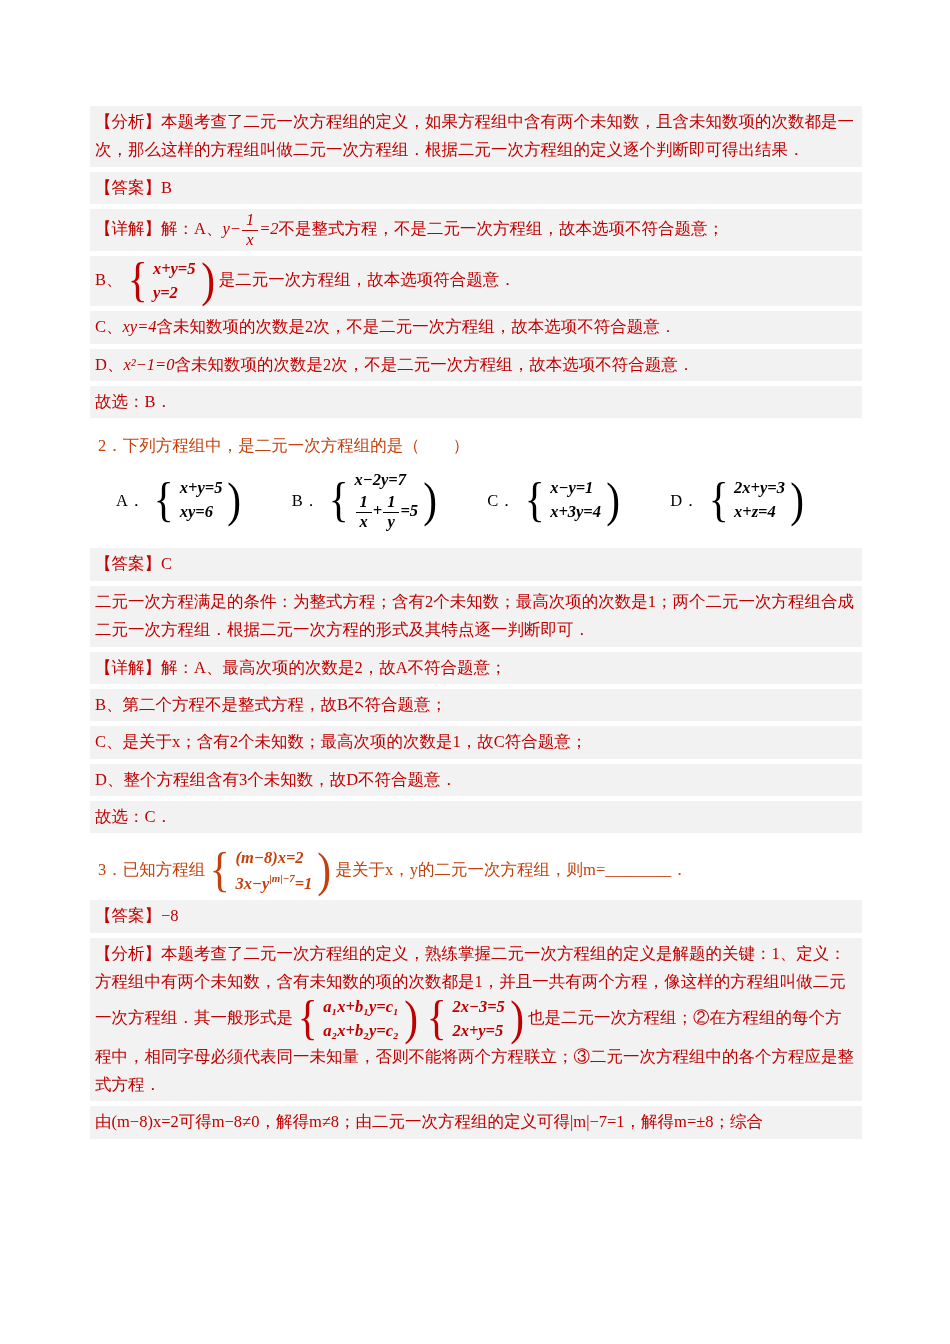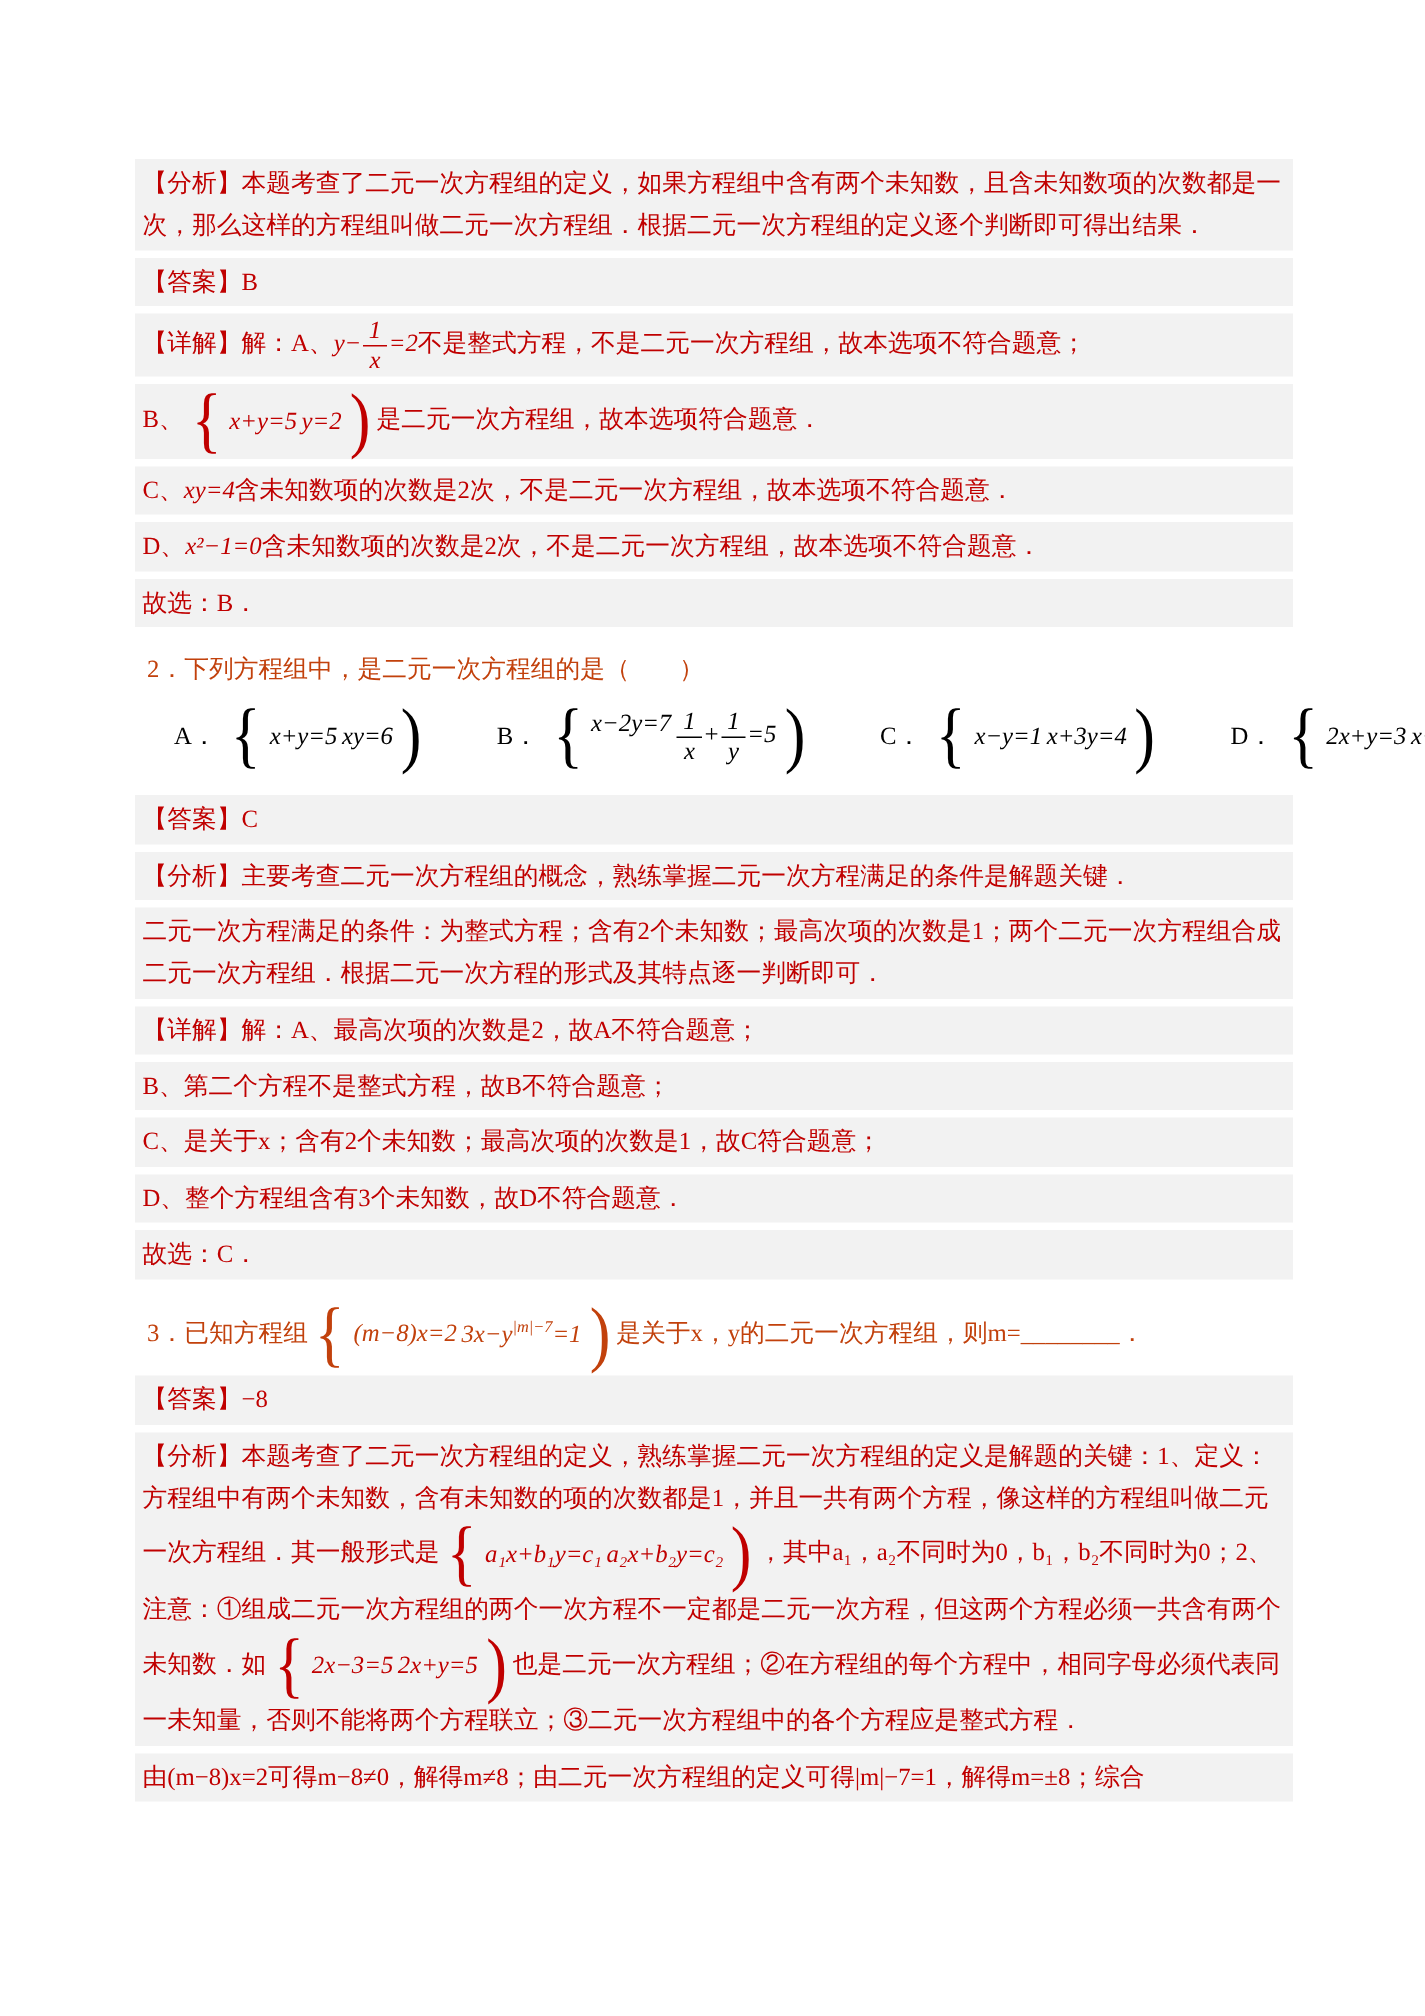--- a/index.html
+++ b/index.html
@@ -45,23 +45,25 @@
   }
   .cases .lbrace, .cases .rparen {
     font-style: normal;
     font-weight: 400;
     line-height: 0.9;
     font-size: 295%;
     transform: scaleX(0.85);
   }
   .cases .rows {
     display: flex;
+    flex-direction: column;
     gap: 3px;
     padding: 0 4px;
     text-align: left;
+    font-weight: bold;
   }
   .cases .row {
     font-style: italic;
     white-space: nowrap;
     line-height: 1.25;
   }
 
   sup { font-size: 66%; }
 
   .opts {
@@ -157,21 +159,20 @@
             <span class="row">2x+y=3</span>
             <span class="row">x+z=4</span>
           </span>
           <span class="rparen">)</span>
         </span>
       </span>
   </div>
 
   <p class="line hl"><span>【答案】</span><span>C</span></p>
 
-  <p class="line hl"><span>【分析】</span><span>主要考查二元一次方程组的概念，熟练掌握二元一次方程满足的条件是解题关键．</span></p>
   <p class="line hl">二元一次方程满足的条件：为整式方程；含有2个未知数；最高次项的次数是1；两个二元一次方程组合成二元一次方程组．根据二元一次方程的形式及其特点逐一判断即可．</p>
 
   <p class="line hl"><span>【详解】</span><span>解：A、最高次项的次数是2，故A不符合题意；</span></p>
   <p class="line hl">B、第二个方程不是整式方程，故B不符合题意；</p>
   <p class="line hl">C、是关于x；含有2个未知数；最高次项的次数是1，故C符合题意；</p>
   <p class="line hl">D、整个方程组含有3个未知数，故D不符合题意．</p>
   <p class="line hl">故选：C．</p>
 
   <p class="line black qgap-top"><span>3．已知方程组</span><span class="cases">
         <span class="lbrace">{</span>
@@ -184,21 +185,21 @@
 
   <p class="line hl"><span>【答案】</span><span>−8</span></p>
 
   <p class="line hl"><span>【分析】</span><span>本题考查了二元一次方程组的定义，熟练掌握二元一次方程组的定义是解题的关键：1、定义：方程组中有两个未知数，含有未知数的项的次数都是1，并且一共有两个方程，像这样的方程组叫做二元一次方程组．其一般形式是</span><span class="cases">
         <span class="lbrace">{</span>
         <span class="rows">
           <span class="row">a₁x+b₁y=c₁</span>
           <span class="row">a₂x+b₂y=c₂</span>
         </span>
         <span class="rparen">)</span>
-      </span><span>，其中a₁，a₂不同时为0，b₁，b₂不同时为0；2、注意：①组成二元一次方程组的两个一次方程不一定都是二元一次方程，但这两个方程必须一共含有两个未知数．如</span><span class="cases">
+      </span><span class="cases">
         <span class="lbrace">{</span>
         <span class="rows">
           <span class="row">2x−3=5</span>
           <span class="row">2x+y=5</span>
         </span>
         <span class="rparen">)</span>
       </span><span>也是二元一次方程组；②在方程组的每个方程中，相同字母必须代表同一未知量，否则不能将两个方程联立；③二元一次方程组中的各个方程应是整式方程．</span></p>
 
   <p class="line hl">由(m−8)x=2可得m−8≠0，解得m≠8；由二元一次方程组的定义可得|m|−7=1，解得m=±8；综合</p>
 

